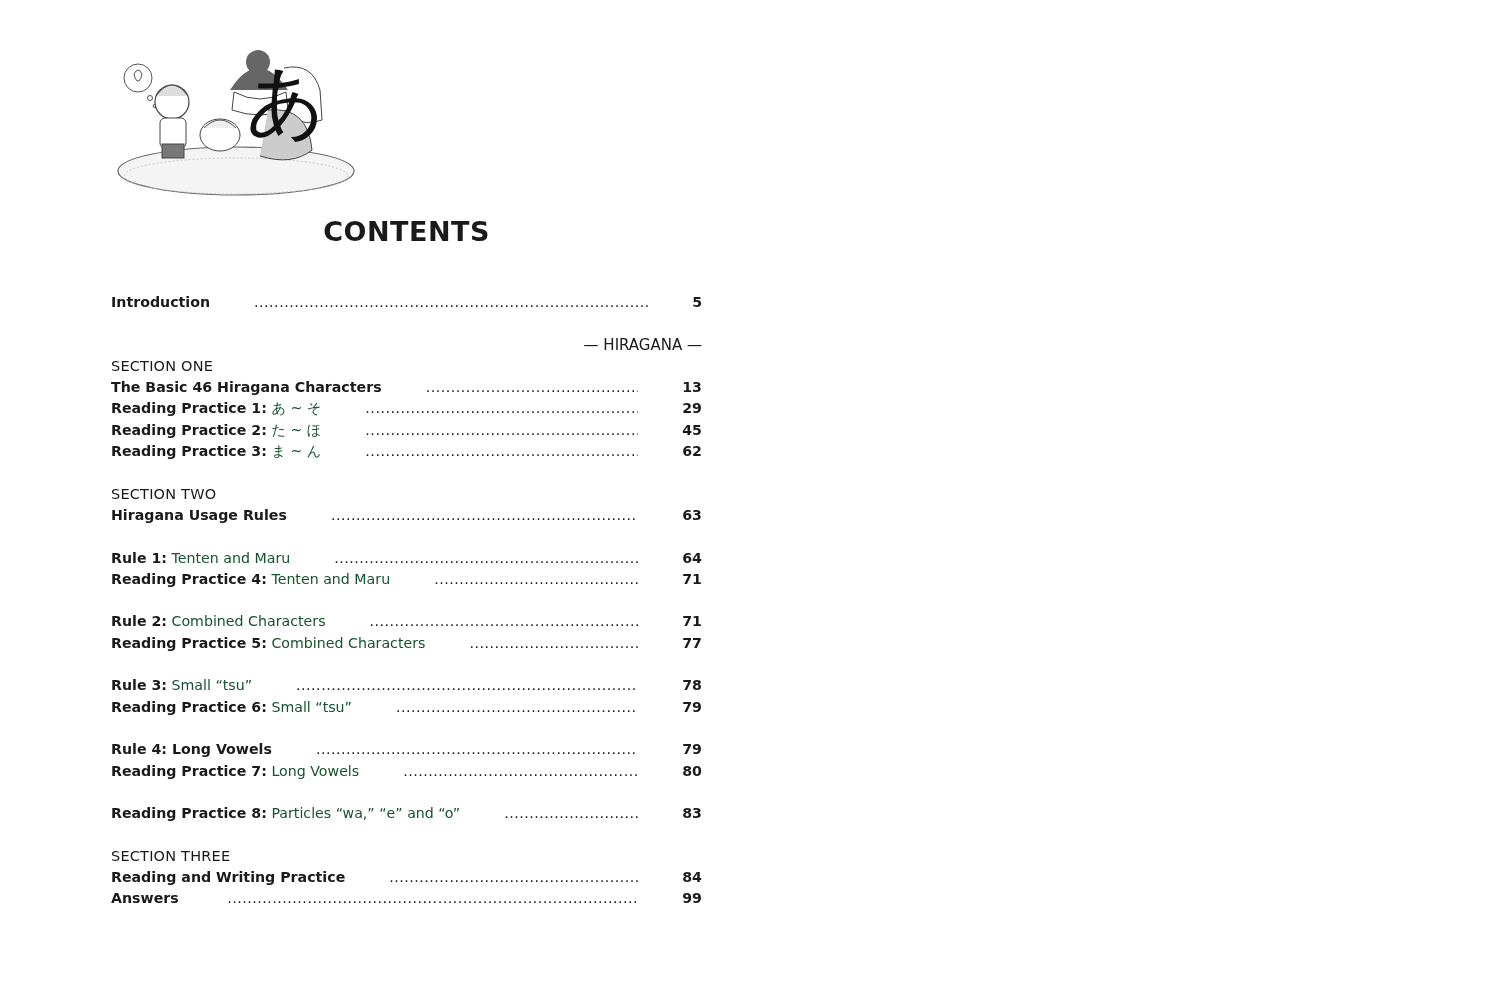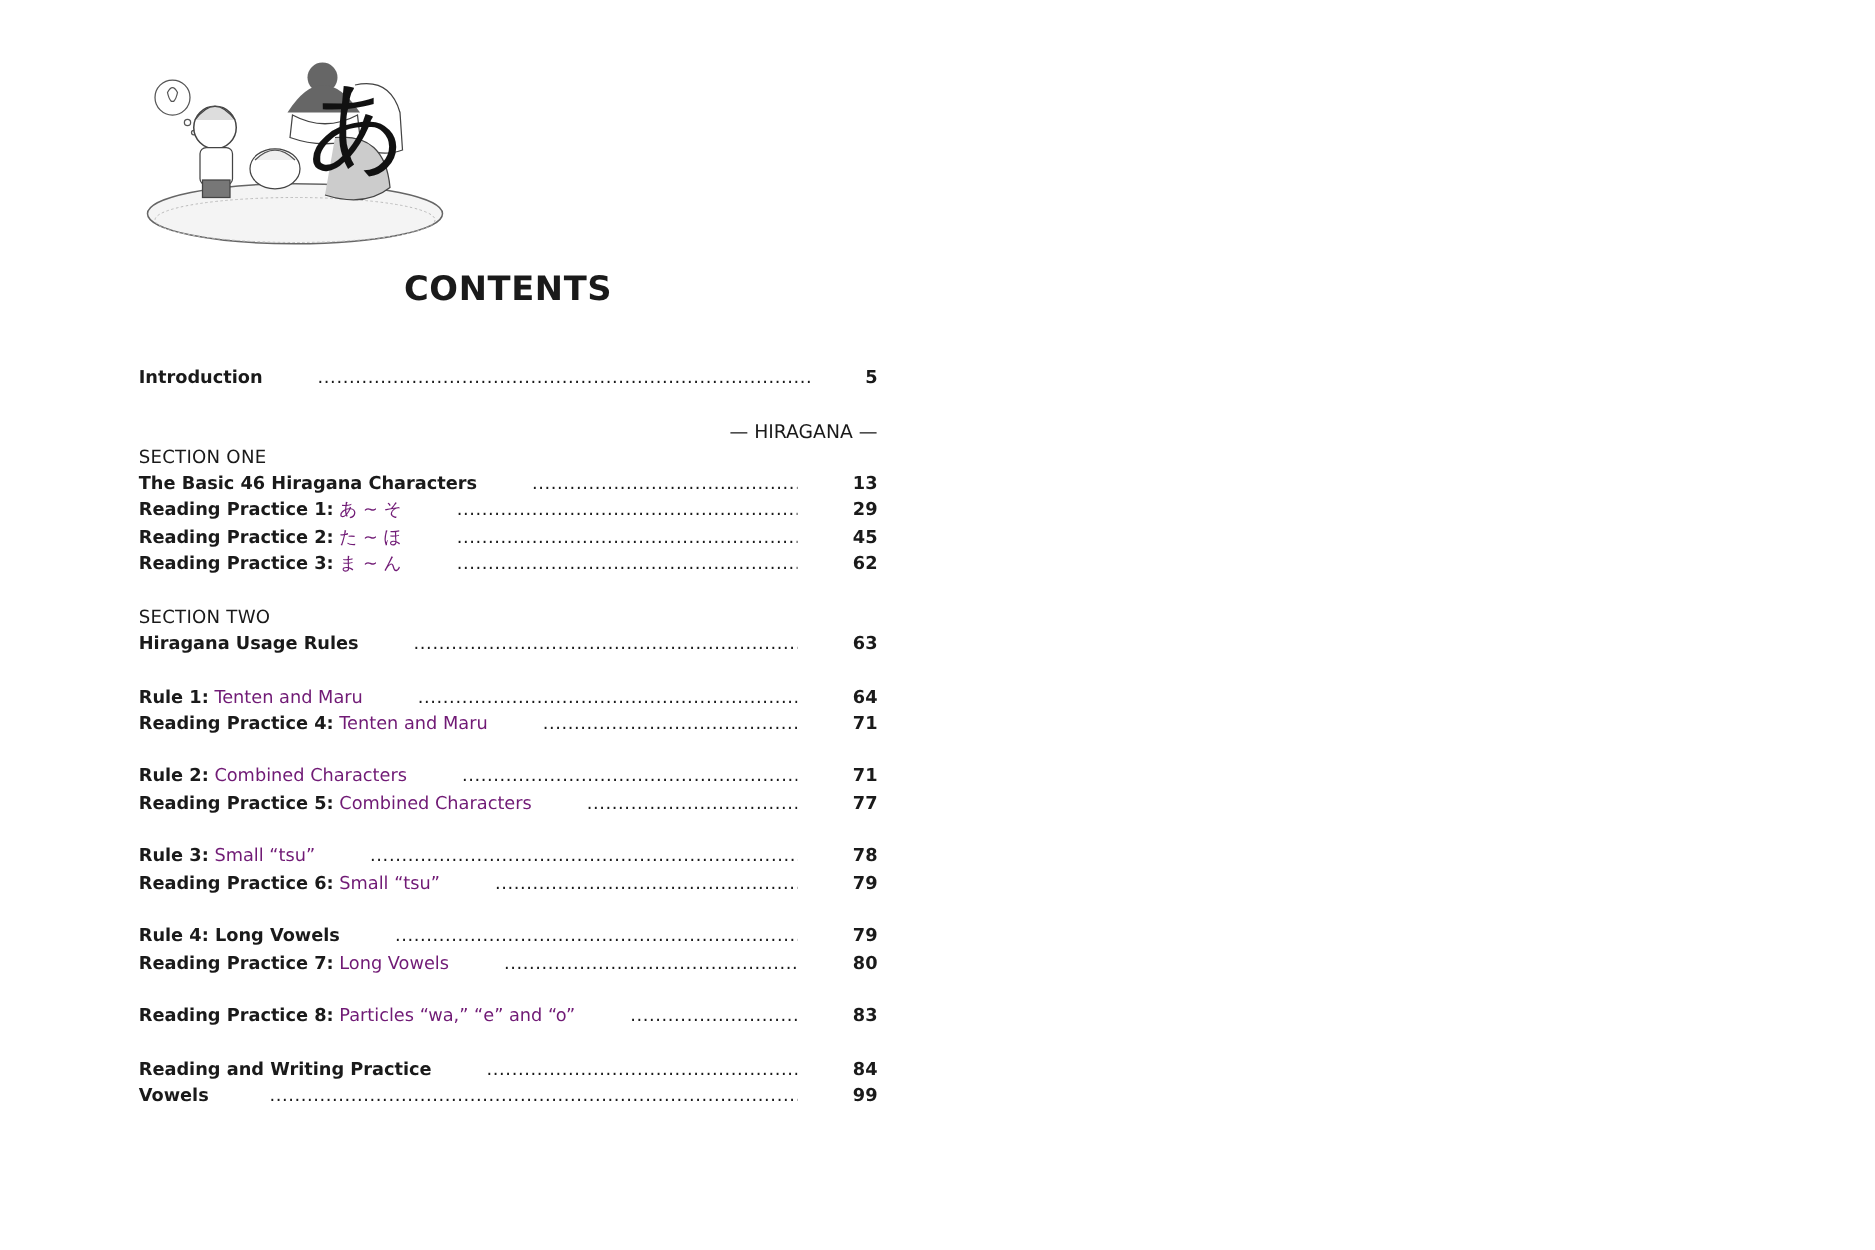--- a/index.html
+++ b/index.html
@@ -8,21 +8,21 @@
   .page-left { left:0; width:750px; }
   .page-right { left:750px; width:750px; }
   .toc { position:absolute; }
   .toc-left { left:111px; top:292px; width:591px; }
   .row { display:flex; align-items:baseline; height:21.3px; font-size:14.2px; line-height:21.3px; white-space:nowrap;gap:43px; }
   .row .title { flex:0 0 auto; }
   .row .dots { flex:1 1 auto; overflow:hidden; margin:0 1px; letter-spacing:0.5px; }
   .row .dots::after { content:"....................................................................................................................................................................................................................................."; }
   .row .page-num { flex:0 0 auto; text-align:right; }
   .bold { font-weight:bold; }
-  .light { font-weight:normal; color:#701a75; }
+  .light { font-weight:normal; color:#14532d; }
   .heading { font-size:14.5px; height:21.3px; line-height:21.3px; font-weight:normal; letter-spacing:0.2px; }
   .divider { text-align:right; font-size:15px; height:21.3px; line-height:21.3px; }
   .gap { height:21.3px; }
   .contents-title { position:absolute; left:111px; width:591px; top:216px; text-align:center; font-size:27px; font-weight:bold; letter-spacing:0.5px; }
   .illus { position:absolute; }
   .illus-top { left:108px; top:40px; width:250px; height:165px; }
   .kana-glyph { position:absolute; font-family:"DejaVu Sans", sans-serif; color:#111; }
 </style>
 </head>
 <body>
@@ -134,27 +134,28 @@
           <span class="dots"></span>
           <span class="page-num bold">80</span>
         </div>
         <div class="gap"></div>
         <div class="row">
           <span class="title"><span class="bold">Reading Practice 8:</span><span class="light" style="white-space: pre;"> Particles “wa,” “e” and “o”</span></span>
           <span class="dots"></span>
           <span class="page-num bold">83</span>
         </div>
         <div class="gap"></div>
+        <div class="heading">SECTION THREE</div>
         <div class="row">
           <span class="title"><span class="bold">Reading and Writing Practice</span><span class="light" style="white-space: pre;"></span></span>
           <span class="dots"></span>
           <span class="page-num bold">84</span>
         </div>
         <div class="row">
-          <span class="title"><span class="bold">Vowels</span><span class="light" style="white-space: pre;"> </span></span>
+          <span class="title"><span class="bold">Answers</span><span class="light" style="white-space: pre;"> </span></span>
           <span class="dots"></span>
           <span class="page-num bold">99</span>
         </div>
       </div>
   </div>
 </div>
 
 <div class="page page-right">
   
 

